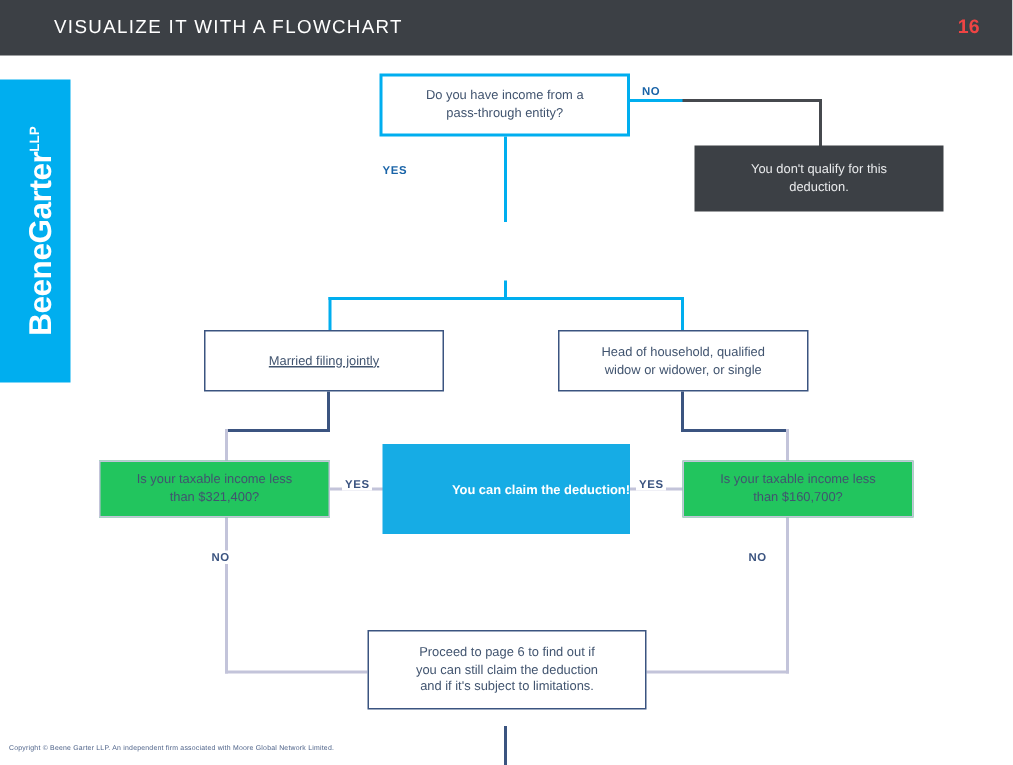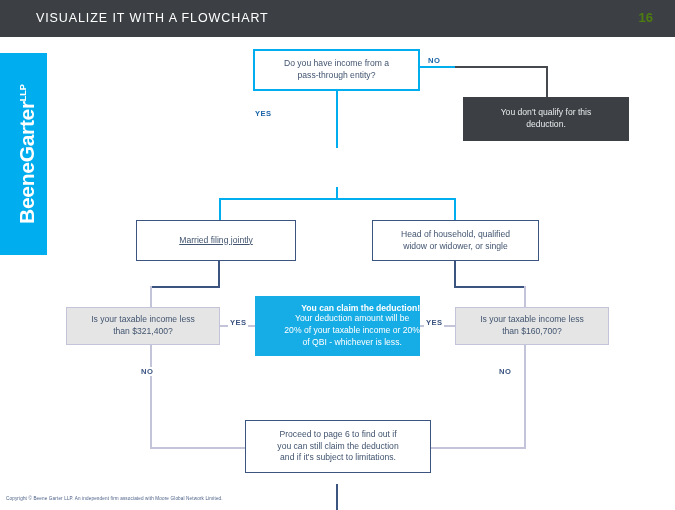--- a/index.html
+++ b/index.html
@@ -27,21 +27,21 @@
     left: 36px; top: 11px;
     color: #ffffff;
     font-size: 12.5px;
     letter-spacing: 0.9px;
     font-weight: 400;
     white-space: nowrap;
   }
   #page-number {
     position: absolute;
     right: 22px; top: 10px;
-    color: #4d7c0f;
+    color: #ef4444;
     font-size: 13px;
     font-weight: 700;
   }
 
   
   #logo-bar {
     position: absolute;
     left: 0; top: 53px;
     width: 47px; height: 202px;
     background: #00aeef;
@@ -107,21 +107,21 @@
     font-size: 8.6px;
   }
   .node.navy {
     border: 1.6px solid #3b5480;
     background: #ffffff;
     color: #41546f;
     font-size: 8.6px;
   }
   .node.lilac {
     border: 1.6px solid #c3c4da;
-    background: #e5e5e5;
+    background: #22c55e;
     color: #41546f;
     font-size: 8.6px;
   }
   .node.dark {
     border: none;
     background: #3c4045;
     color: #e9eaec;
     font-size: 8.6px;
   }
   .node.filled-cyan {
@@ -229,23 +229,20 @@
 than $321,400?</span>
   </div>
 
   <div class="node lilac" style="left:455px; top:270px; width:154px; height:38px;">
     <span class="txt">Is your taxable income less
 than $160,700?</span>
   </div>
 
   <div class="node filled-cyan" style="left:255px; top:259px; width:165px; height:60px; flex-direction:column;align-items:flex-end;">
     <span class="headline">You can claim the deduction!</span>
-    <span class="txt">Your deduction amount will be
-20% of your taxable income or 20%
-of QBI - whichever is less.</span>
   </div>
 
   <div class="node navy" style="left:245px; top:383px; width:186px; height:53px;">
     <span class="txt">Proceed to page 6 to find out if
 you can still claim the deduction
 and if it's subject to limitations.</span>
   </div>
 
   <div class="elabel cyan-lbl" style="left:426px; top:19px;">NO</div>
   <div class="elabel cyan-lbl" style="left:253px; top:72px;">YES</div>

